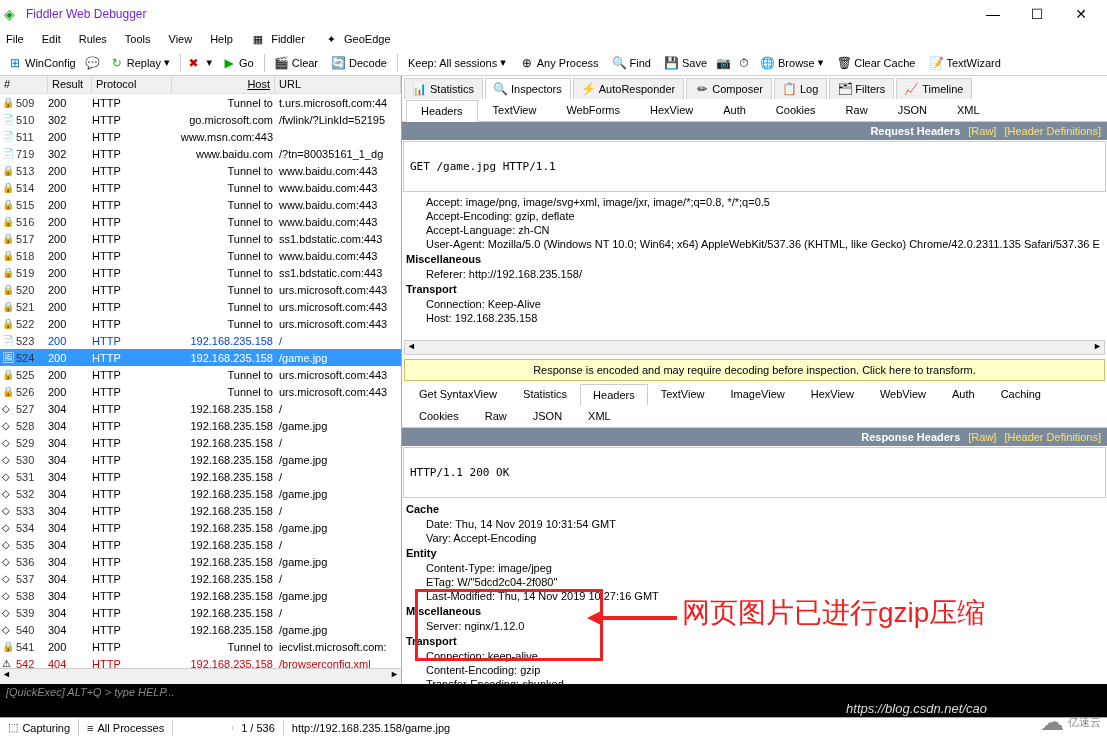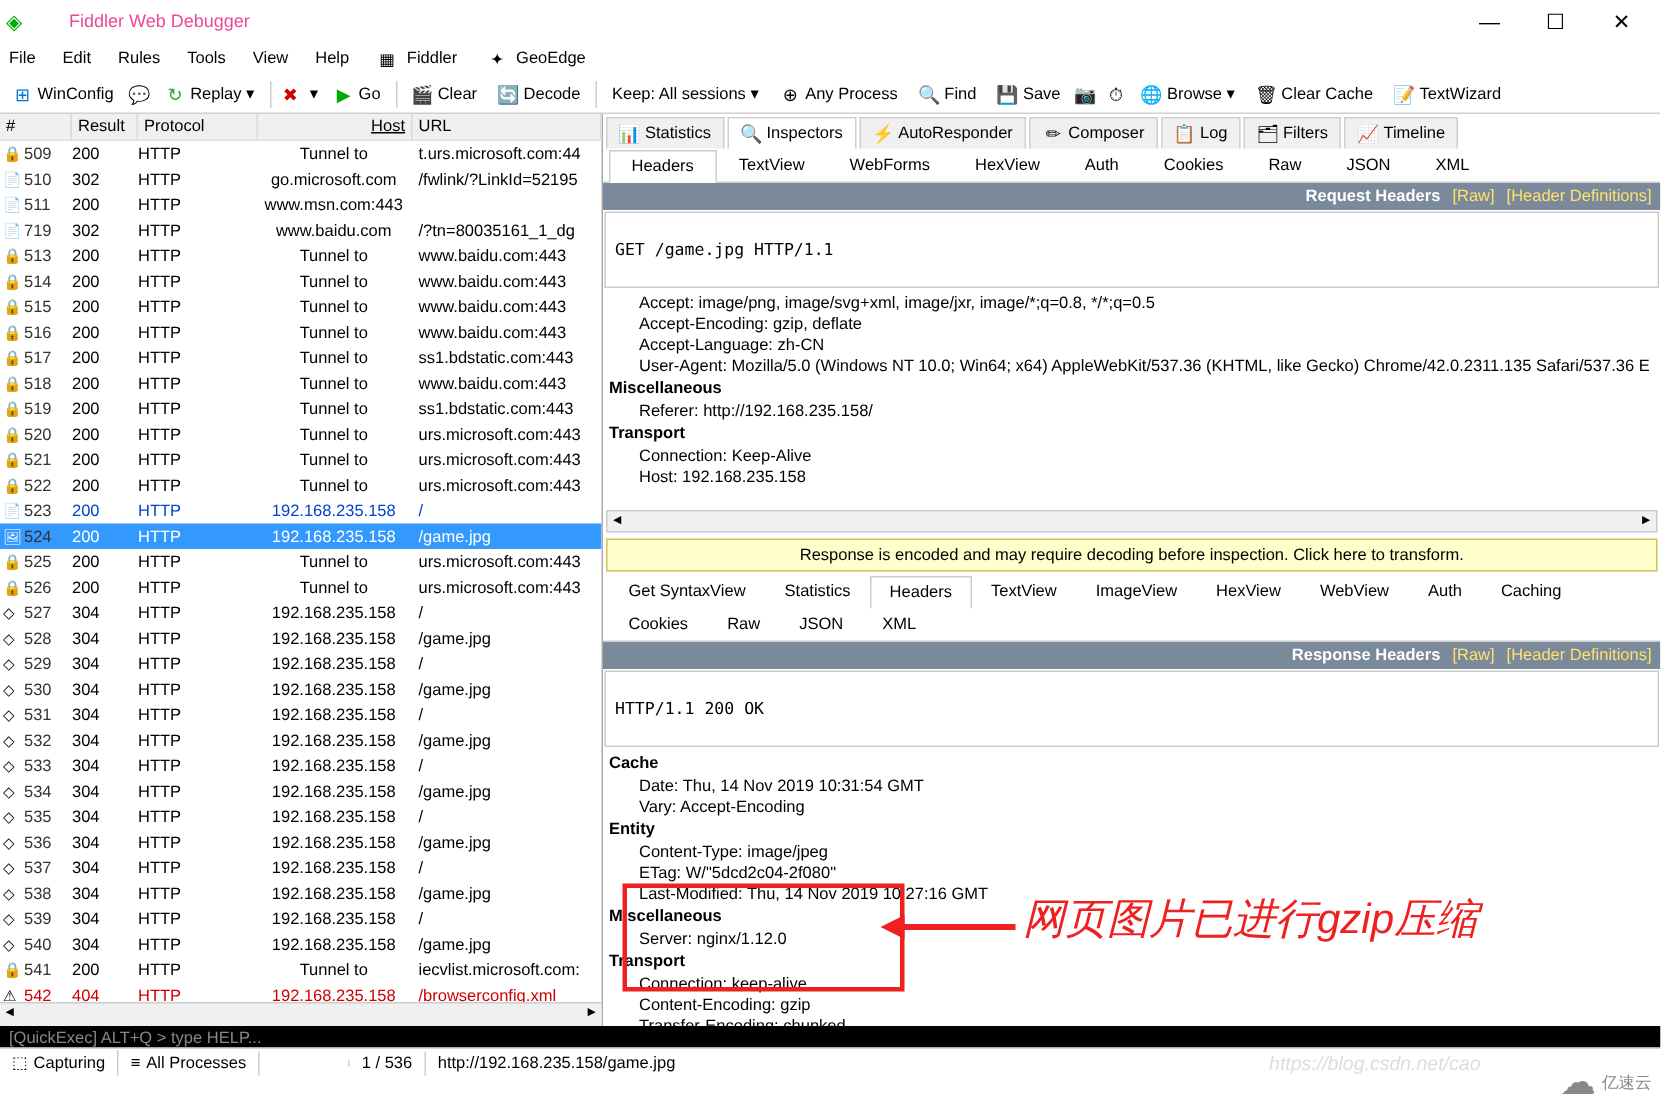--- a/index.html
+++ b/index.html
@@ -1,19 +1,19 @@
 <!DOCTYPE html>
 <html><head>
 <meta charset="utf-8">
 <style>
 * { margin:0; padding:0; box-sizing:border-box; font-family:"Segoe UI",Arial,sans-serif; font-size:11px; }
 body { width:1107px; height:740px; background:#fff; overflow:hidden; position:relative; }
 .titlebar { height:28px; display:flex; align-items:center; padding:0 4px; }
 .titlebar .logo { width:16px; height:16px; margin-right:6px; color:#0a0; font-size:14px; }
-.titlebar .title { flex:1; color:#ec4899; font-size:12px;margin-left:20px; }
+.titlebar .title { flex:1; color:#6d28d9; font-size:12px; }
 .titlebar .winbtns { display:flex; }
 .titlebar .winbtns div { width:44px; height:28px; display:flex; align-items:center; justify-content:center; font-size:14px; }
 .menubar { height:22px; display:flex; align-items:center; padding:0 4px; gap:14px; }
 .menubar span { padding:2px 2px; }
 .menubar .fiddler { display:flex; align-items:center; gap:4px; }
 .toolbar { height:26px; display:flex; align-items:center; padding:0 4px; gap:6px; border-bottom:1px solid #d0d0d0; }
 .tb-btn { display:flex; align-items:center; gap:3px; padding:2px 4px; white-space:nowrap; }
 .tb-sep { width:1px; height:18px; background:#ccc; }
 .ico { width:14px; height:14px; display:inline-flex; align-items:center; justify-content:center; font-size:12px; }
 .main { display:flex; height:608px; }
@@ -24,21 +24,21 @@
 .col-res { width:44px; }
 .col-pro { width:80px; }
 .col-host { width:103px; text-align:right;text-decoration:underline; }
 .col-url { flex:1; }
 .grid-body { flex:1; overflow:hidden; }
 .row { display:flex; height:17px; align-items:center; white-space:nowrap; }
 .row .ic { width:14px; margin-left:2px; font-size:10px; }
 .row .num { width:32px; color:#333; }
 .row .res { width:44px; }
 .row .pro { width:80px; }
-.row .host { width:103px; text-align:center; overflow:hidden; padding-right:2px; }
+.row .host { width:103px; text-align:right; overflow:hidden; padding-right:2px; }
 .row .url { flex:1; overflow:hidden; padding-left:4px; }
 .row.sel { background:#3399ff; color:#fff; }
 .row.blue { color:#0044cc; }
 .row.red .res, .row.red .pro, .row.red .host, .row.red .url, .row.red .num { color:#cc0000; }
 .hscroll { height:16px; background:#f0f0f0; border-top:1px solid #ccc; position:relative; }
 .hscroll::before { content:"◄"; position:absolute; left:2px; font-size:9px; }
 .hscroll::after { content:"►"; position:absolute; right:2px; font-size:9px; }
 .right { flex:1; display:flex; flex-direction:column; overflow:hidden; }
 .insp-tabs { display:flex; padding:2px 2px 0 2px; gap:2px; }
 .insp-tab { display:flex; align-items:center; gap:3px; padding:3px 8px; border:1px solid #d0d0d0; border-bottom:none; background:#f0f0f0; }
@@ -57,22 +57,22 @@
 .hscroll2 .l { position:absolute; left:2px; font-size:9px;}
 .hscroll2 .r { position:absolute; right:2px; font-size:9px;}
 .decode-bar { background:#ffffcc; border:1px solid #d0c060; margin:2px; padding:4px; text-align:center; }
 .resp-tabs { display:flex; flex-wrap:wrap; border-bottom:1px solid #ccc; padding-left:4px; }
 .resp-tab { padding:4px 12px; border:1px solid transparent; }
 .resp-tab.active { border:1px solid #ccc; border-bottom:1px solid #fff; background:#fff; position:relative; top:1px; }
 .redbox { border:3px solid #ee2020; position:absolute; left:415px; top:589px; width:188px; height:72px; pointer-events:none; }
 .redarrow { position:absolute; left:599px; top:616px; display:flex; align-items:center; }
 .redarrow .line { width:78px; height:4px; background:#ee2020; }
 .redarrow .head { width:0; height:0; border-right:16px solid #ee2020; border-top:8px solid transparent; border-bottom:8px solid transparent; position:absolute; left:-12px; }
-.redtext { position:absolute; left:682px; top:594px; color:#ee2020; font-size:28px; font-family:"Microsoft YaHei",sans-serif;font-style:italic; }
-.quickexec { height:14px; background:#000; color:#888; padding:2px 6px; }
+.redtext { position:absolute; left:682px; top:594px; color:#ee2020; font-size:28px; font-family:"Microsoft YaHei",sans-serif; }
+.quickexec { height:33px; background:#000; color:#888; padding:2px 6px; font-style:italic; }
 .statusbar { height:20px; border-top:1px solid #aaa; display:flex; align-items:center; }
 .statusbar .seg { padding:2px 8px; border-right:1px solid #ccc; display:flex; align-items:center; gap:4px; }
 .watermark { position:absolute; right:120px; bottom:24px; color:#ddd; font-style:italic; font-size:13px; }
 .brand { position:absolute; right:6px; bottom:4px; display:flex; align-items:center; color:#888; font-size:14px; }
 .brand .cloud { font-size:24px; margin-right:4px; }
 </style>
 </head>
 <body>
 
 <div class="titlebar">

